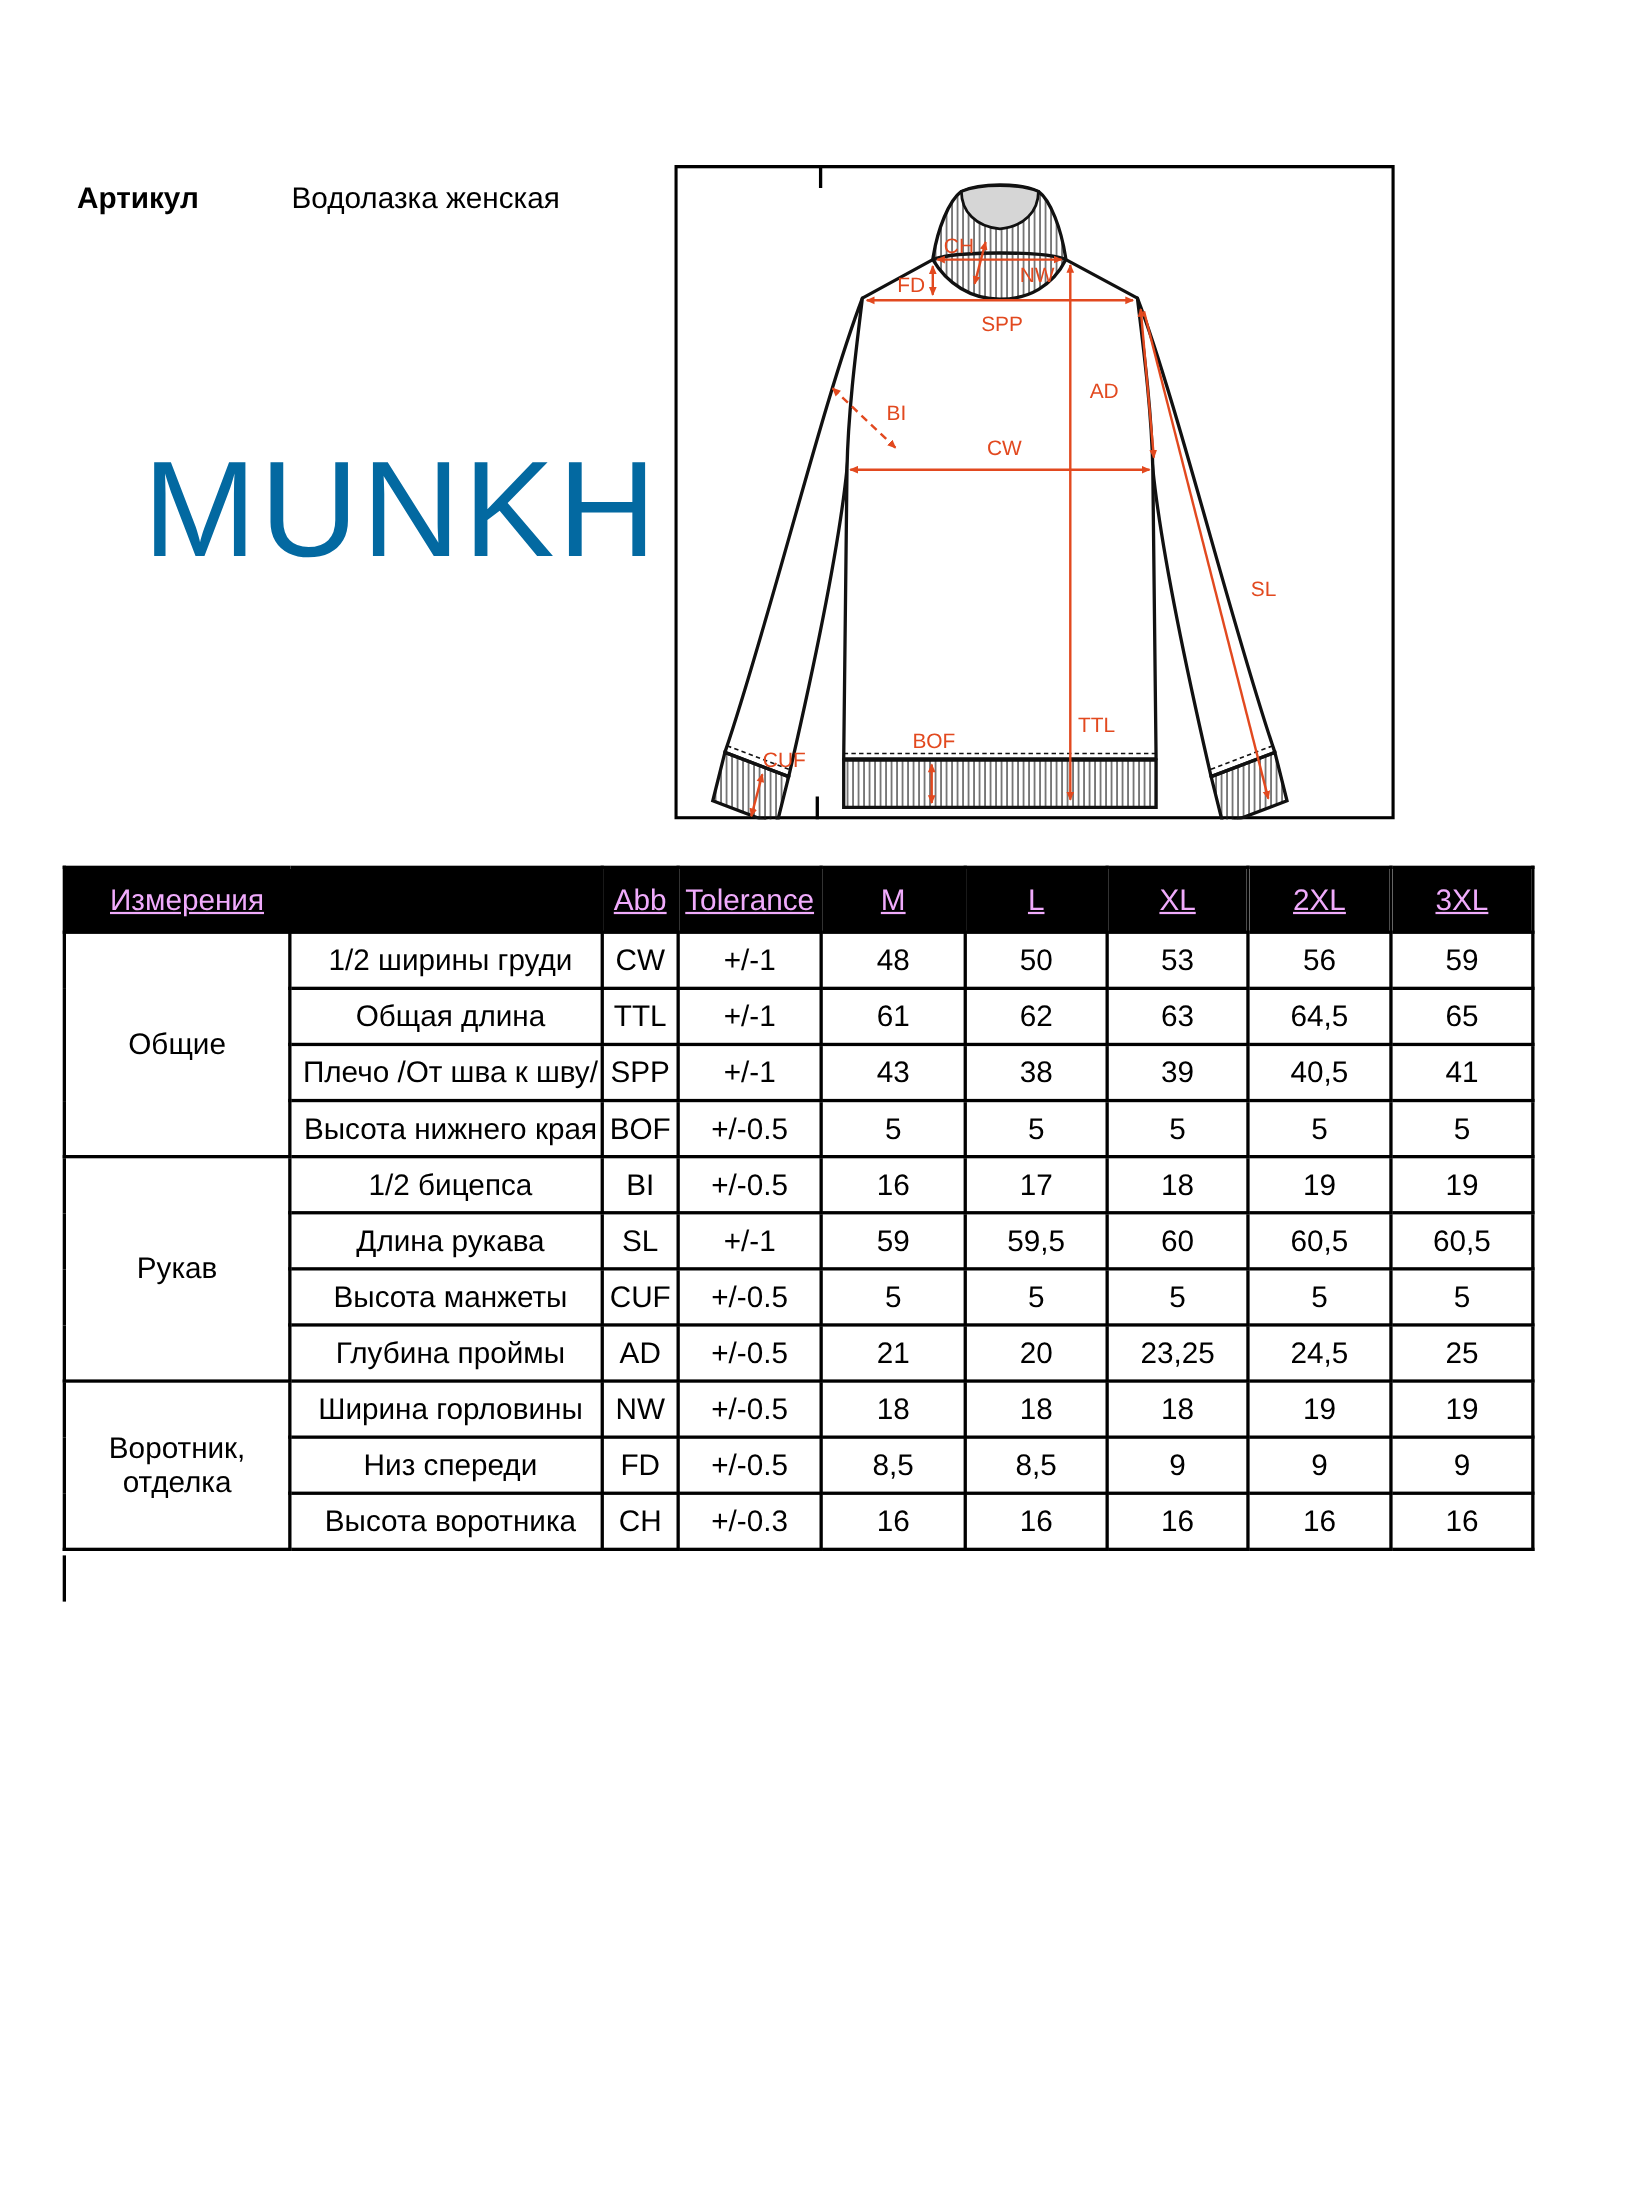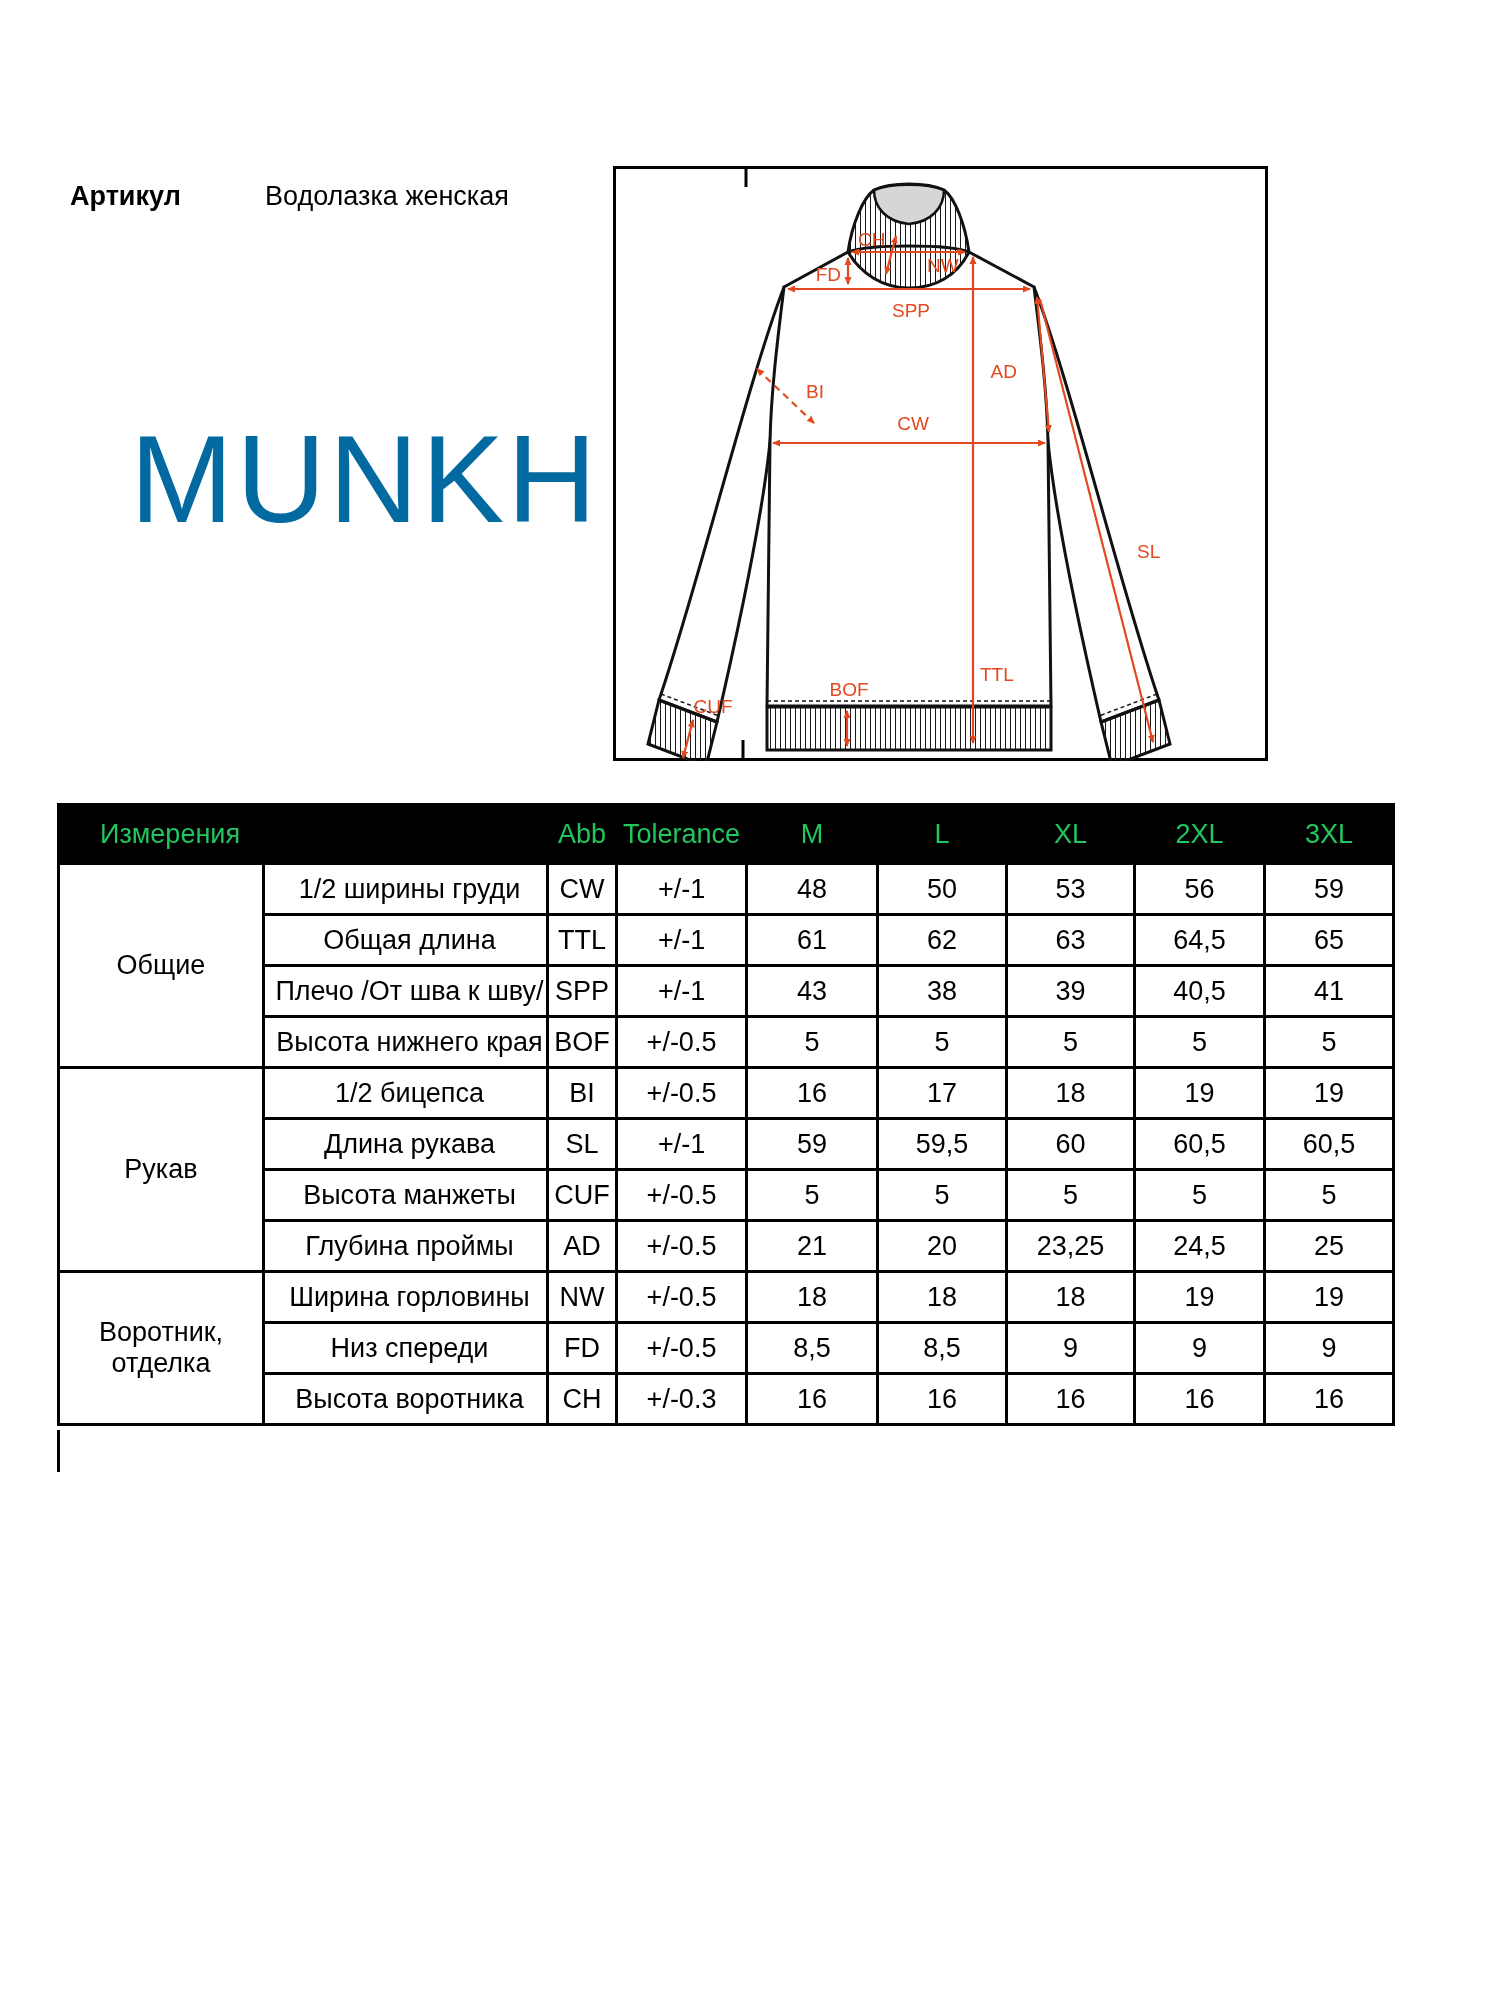--- a/index.html
+++ b/index.html
@@ -1,17 +1,17 @@
 <!DOCTYPE html>
 <html><head>
 <meta charset="utf-8">
 <style>
   html,body{margin:0;padding:0;background:#ffffff;}
   #page{position:relative;width:1500px;height:1904px;background:#fff;overflow:hidden;
-        font-family:"Liberation Sans",sans-serif;color:#000;margin-top:16px;}
+        font-family:"Liberation Sans",sans-serif;color:#000;}
 
   
   #artikul-row{position:absolute;left:70px;top:164px;font-size:27px;line-height:32px;}
   #artikul-label{font-weight:bold;}
   #artikul-value{position:absolute;left:195px;top:0;font-weight:normal;white-space:nowrap;}
 
   
   #brand{position:absolute;left:130px;top:408px;width:436px;text-align:center;color:#0369a1;}
   #brand-name{font-size:124px;line-height:110px;letter-spacing:3px;font-weight:normal;}
   #brand-subtitle{font-size:30px;letter-spacing:12px;margin-top:14px;}
@@ -19,21 +19,21 @@
   
   #diagram{position:absolute;left:613px;top:150px;width:655px;height:595px;}
   #diagram svg{display:block;}
   .dlabel{font-family:"Liberation Sans",sans-serif;font-size:19px;fill:#e2491f;}
 
   
   #size-table{position:absolute;left:57px;top:787px;}
   table{border-collapse:collapse;table-layout:fixed;width:1335px;
         font-family:"Liberation Sans",sans-serif;font-size:27px;}
   th,td{border:3px solid #000;height:48px;text-align:center;padding:0;overflow:hidden;}
-  thead th{background:#000;color:#22c55e;font-weight:normal;height:56px;border-color:#000;}
+  thead th{background:#000;color:#f0abfc;font-weight:normal;height:56px;border-color:#000;text-decoration:underline;}
   th.h-meas{text-align:left;padding-left:40px;}
   td.measure{text-align:center;padding-left:8px;}
   td.group{text-align:center;line-height:31px;padding:0 6px;}
 
   
   #table-stub{position:absolute;left:57px;top:1414px;width:3px;height:42px;background:#000;}
 </style>
 </head>
 <body>
 

